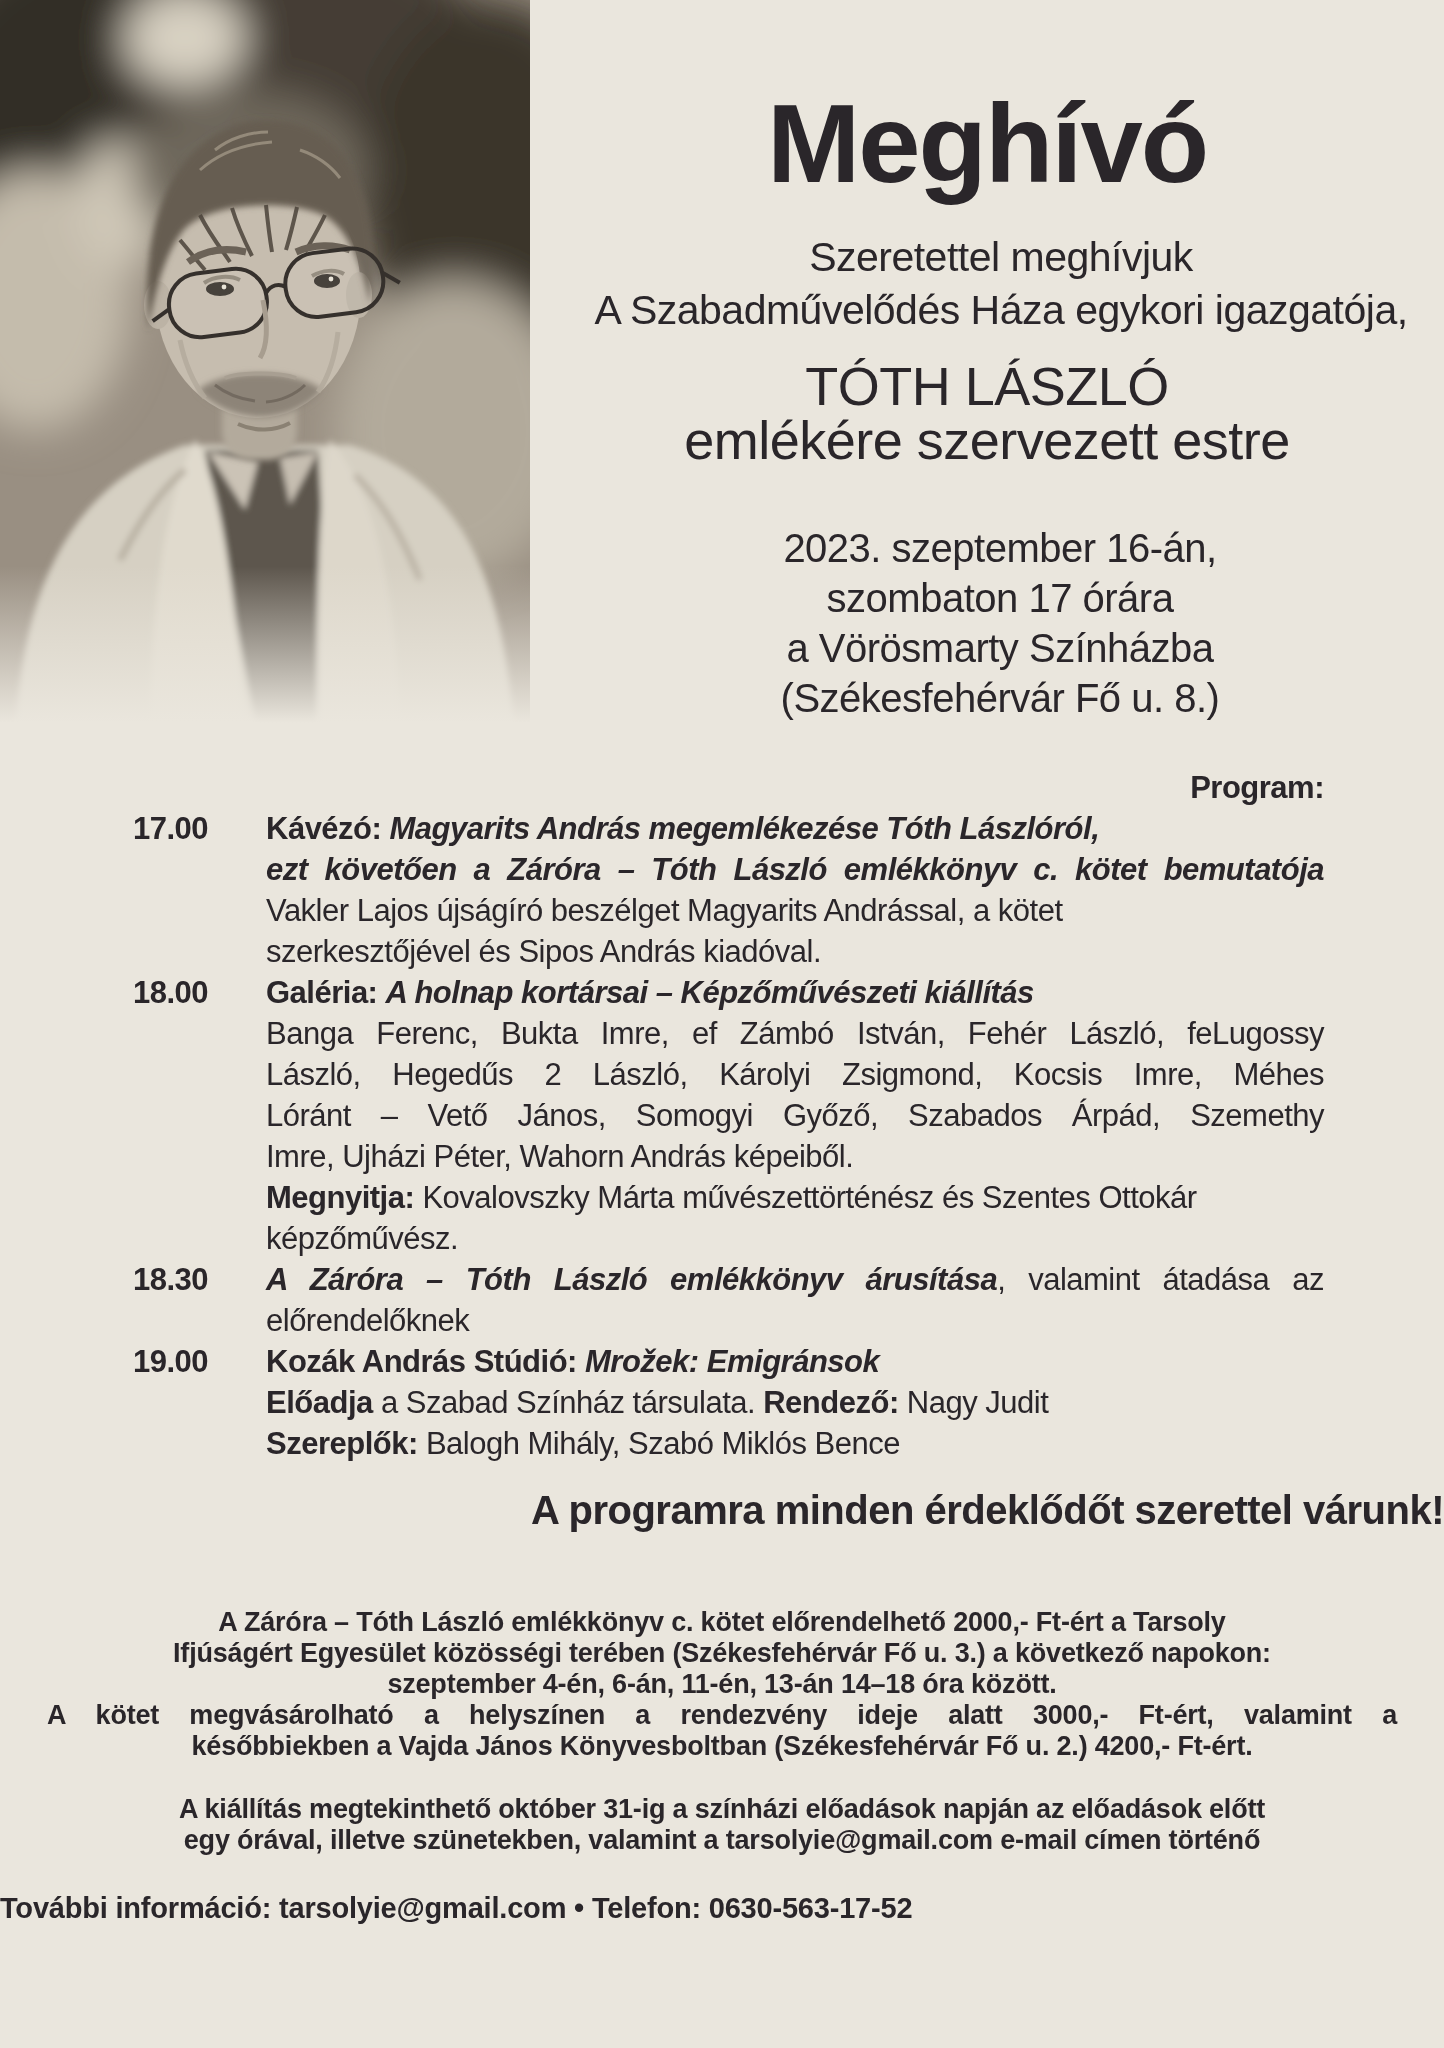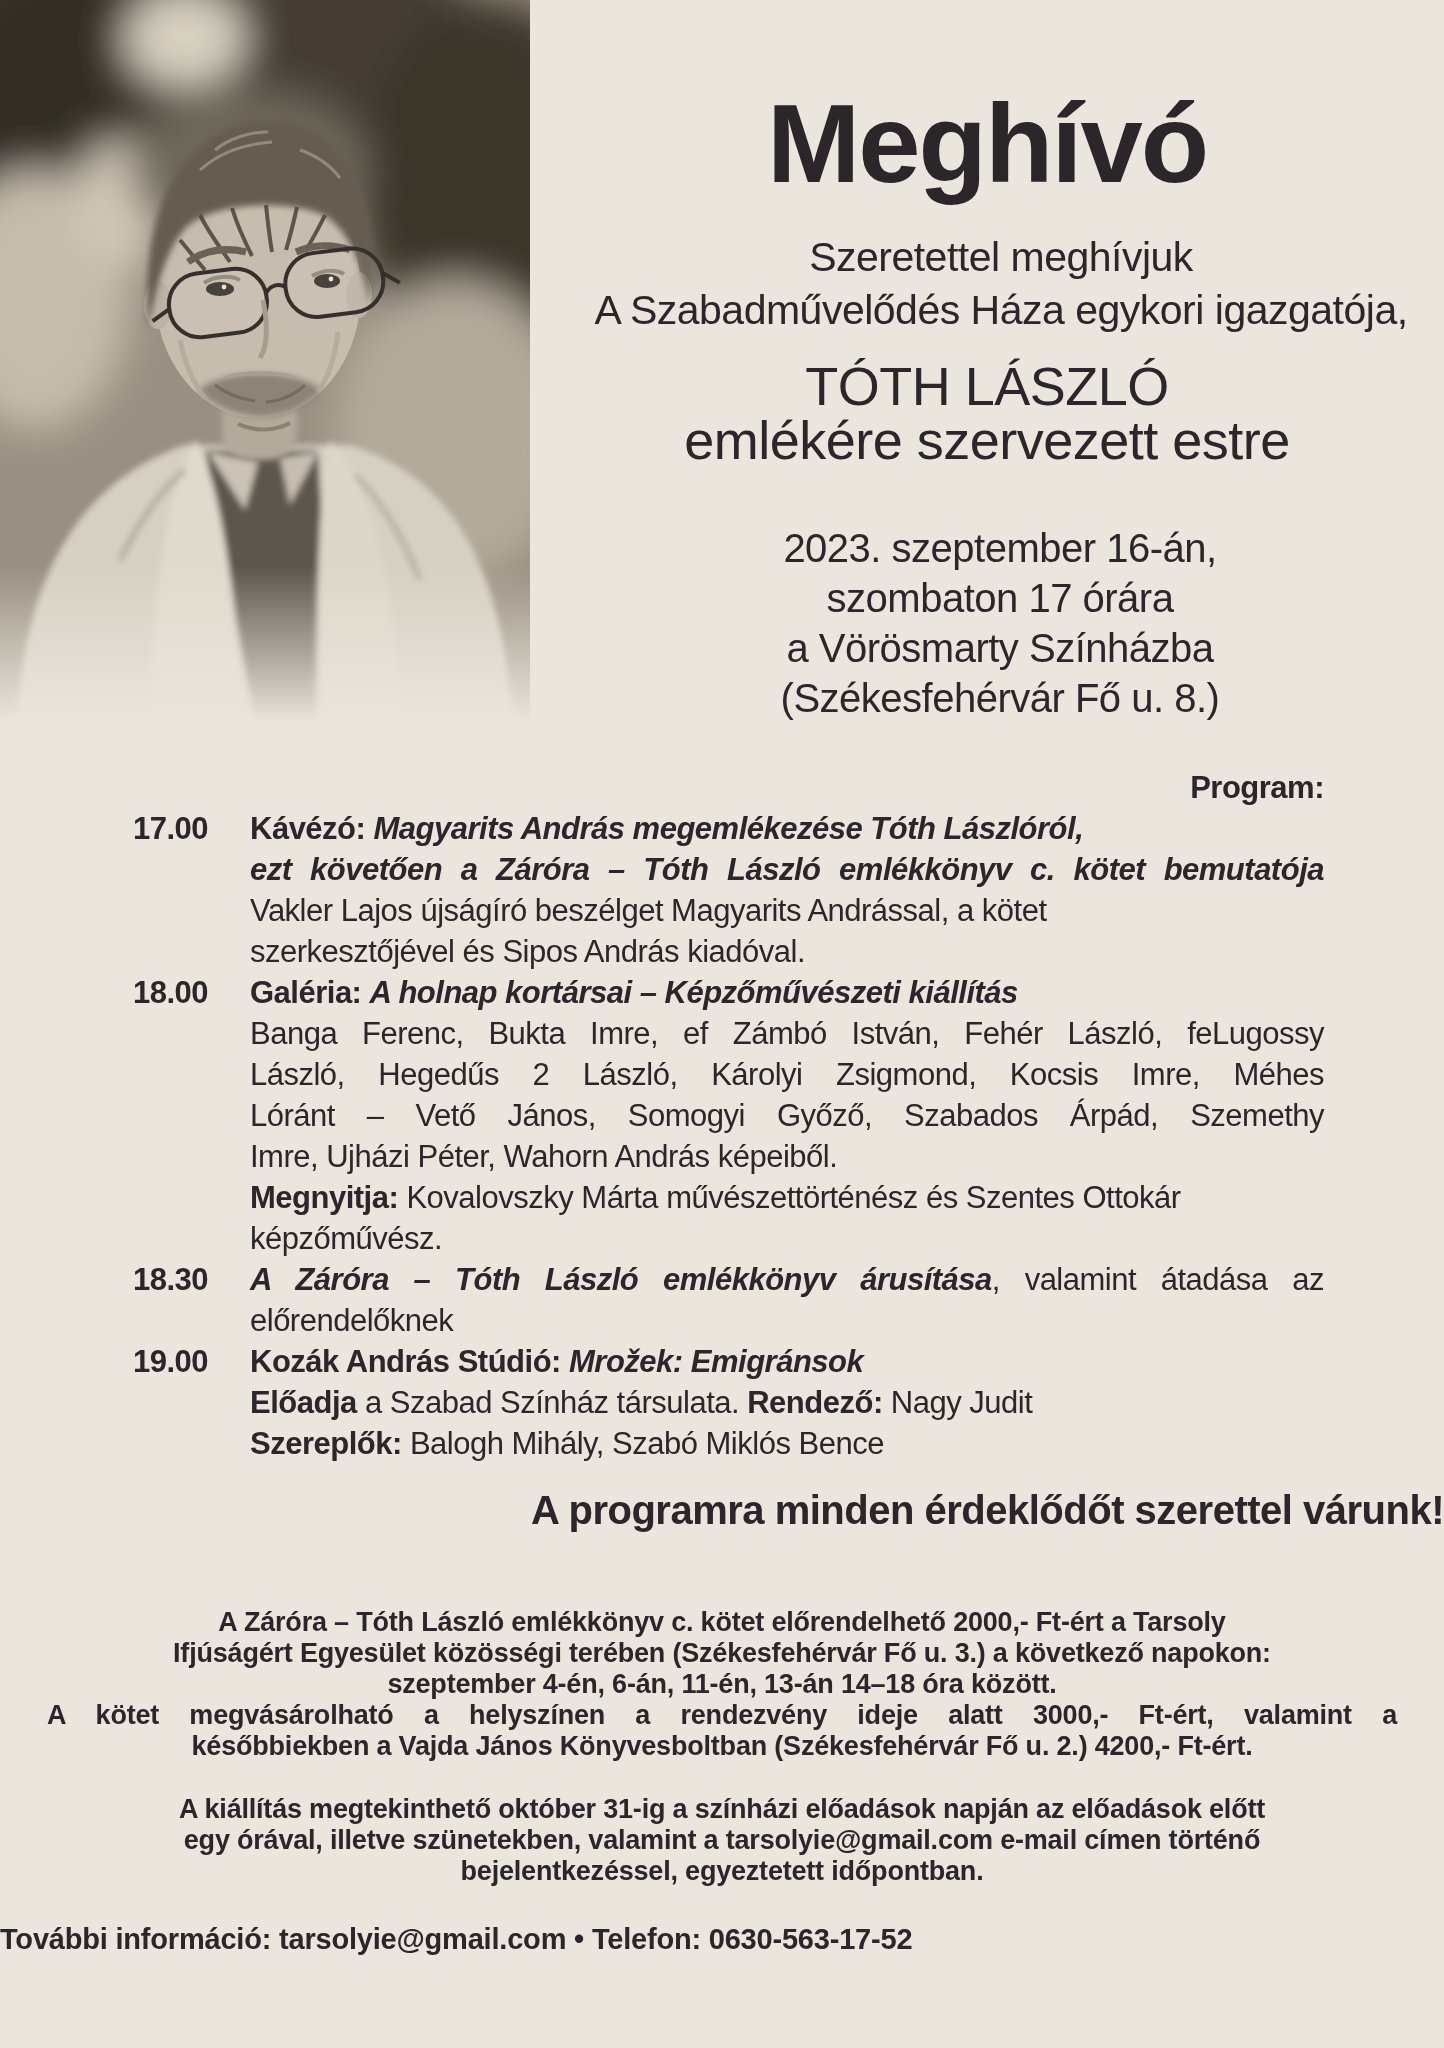--- a/index.html
+++ b/index.html
@@ -32,21 +32,21 @@
   
   .program{
     margin:44px 120px 0 133px;
     font-size:31px;
     line-height:41px;
     letter-spacing:-0.5px;
   }
   .program-heading{text-align:right;font-weight:700;}
   .prow{display:flex;align-items:flex-start;}
   .ptime{flex:none;width:95px;font-weight:700;}
-  .plines{flex:1;margin-left:22px;min-width:0;}
+  .plines{flex:1;margin-left:38px;min-width:0;}
   .pline{white-space:nowrap;}
   .pline.just{white-space:normal;text-align:justify;text-align-last:justify;}
   .seg-b{font-weight:700;}
   .seg-bi{font-weight:700;font-style:italic;}
   .seg-r{font-weight:400;}
   
   .callout{
     margin-top:24px;
     text-align:right;
     font-size:40px;
@@ -253,16 +253,15 @@
   <div>A Záróra – Tóth László emlékkönyv c. kötet előrendelhető 2000,- Ft-ért a Tarsoly</div>
   <div>Ifjúságért Egyesület közösségi terében (Székesfehérvár Fő u. 3.) a következő napokon:</div>
   <div>szeptember 4-én, 6-án, 11-én, 13-án 14–18 óra között.</div>
   <div class="just">A kötet megvásárolható a helyszínen a rendezvény ideje alatt 3000,- Ft-ért, valamint a</div>
   <div>későbbiekben a Vajda János Könyvesboltban (Székesfehérvár Fő u. 2.) 4200,- Ft-ért.</div>
 </div>
 
 <div class="info p2">
   <div>A kiállítás megtekinthető október 31-ig a színházi előadások napján az előadások előtt</div>
   <div>egy órával, illetve szünetekben, valamint a tarsolyie@gmail.com e-mail címen történő</div>
-  <div>bejelentkezéssel, egyeztetett időpontban.</div>
 </div>
 
 <div class="footer-line">További információ: tarsolyie@gmail.com • Telefon: 0630-563-17-52</div>
 
 </body></html>

